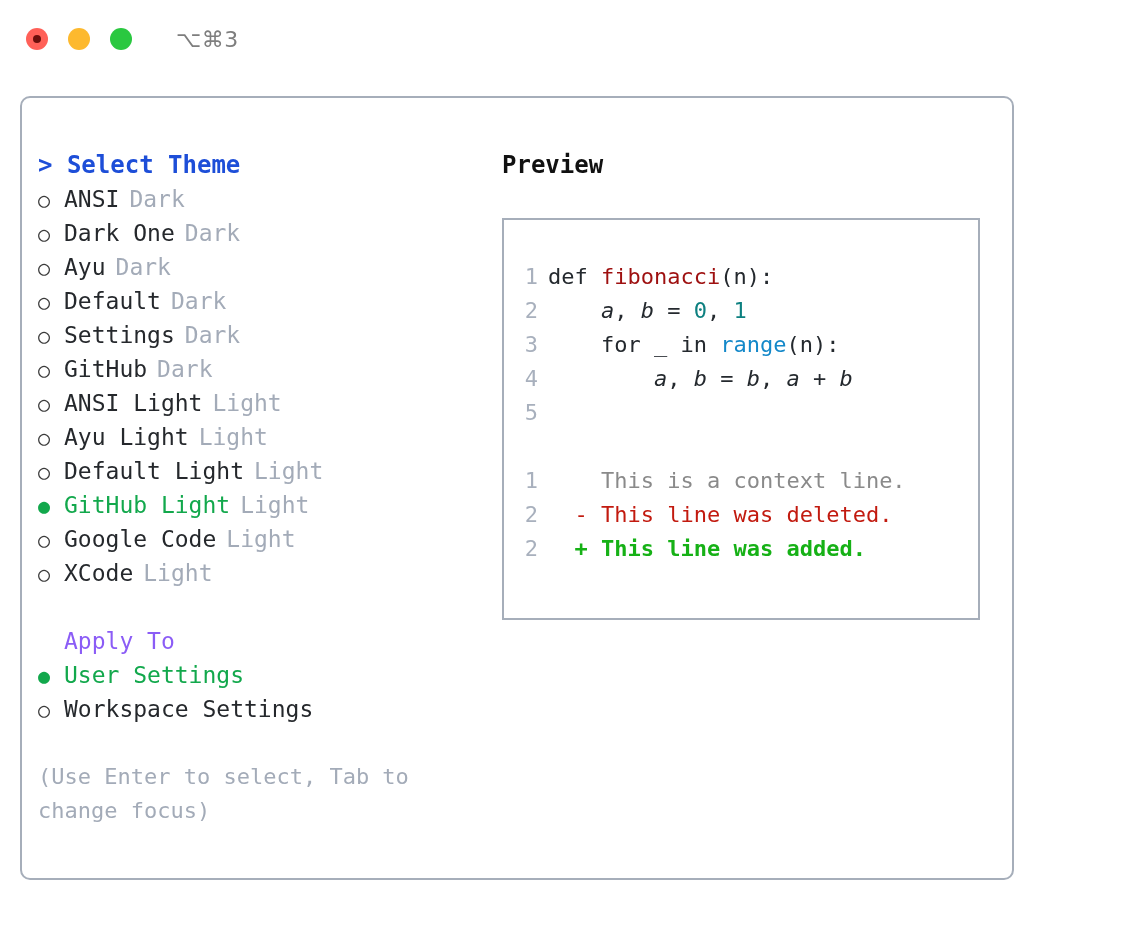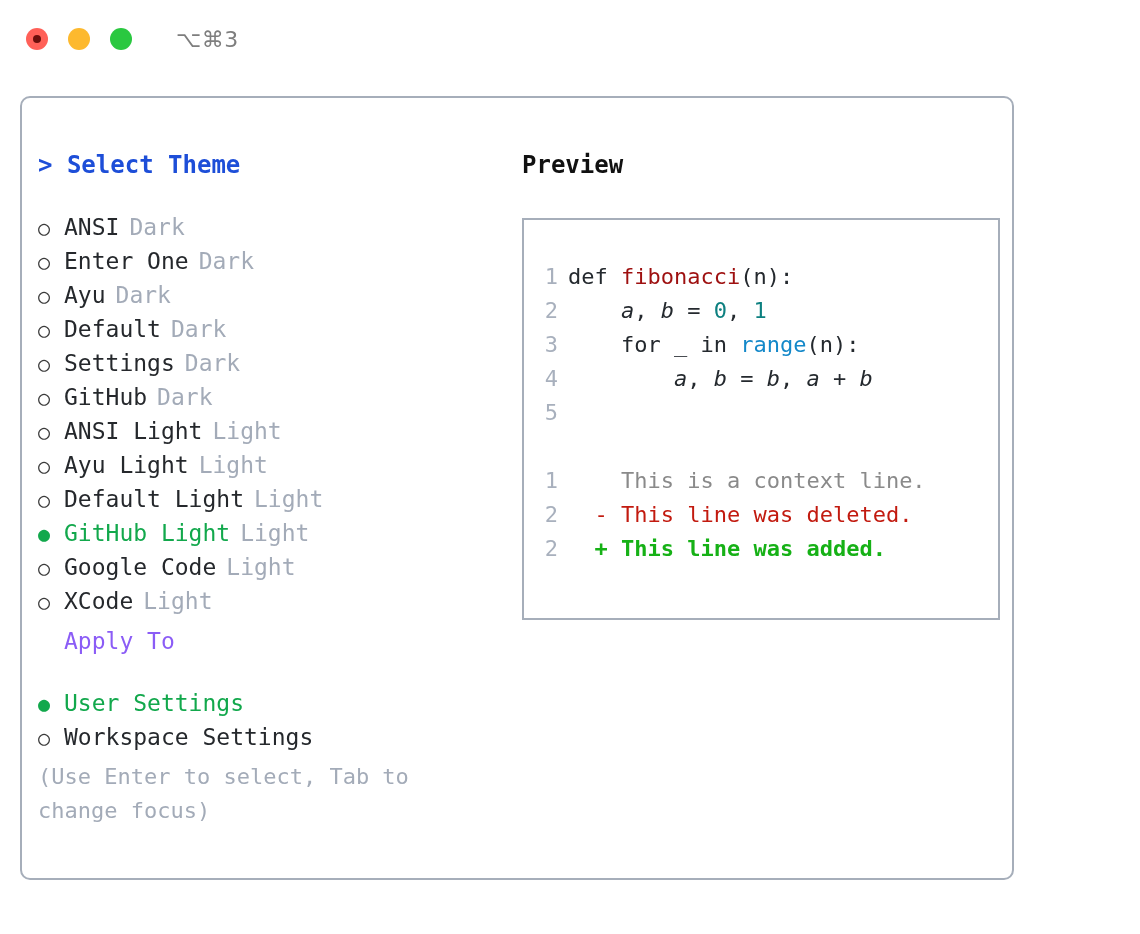--- a/index.html
+++ b/index.html
@@ -116,21 +116,21 @@
   .marker {
     display: inline-block;
     width: 26px;
     flex: 0 0 26px;
     color: #3a3a3a;
     font-size: 20px;
   }
   .marker.on {
     color: #12a84c;
   }
-  .opt-label { color: #25282c; margin-top: 28px; }
+  .opt-label { color: #25282c; }
   .opt-row.selected .opt-label { color: #12a84c; text-align: right; }
   .opt-suffix {
     color: #a3abb8;
     margin-left: 10px;
   }
 
   .subsection {
     margin-top: 34px;
   }
   .subsection-title {
@@ -146,21 +146,21 @@
     margin-top: 34px;
     font-size: 22px;
     line-height: 34px;
     color: #a3abb8;
     width: 410px;
   }
 
   
   .right-col {
     position: absolute;
-    left: 500px;
+    left: 480px;
     top: 50px;
     width: 490px;
   }
   .preview-title {
     font-size: 24px;
     font-weight: bold;
     color: #111111;
     line-height: 34px;
     height: 34px;
   }
@@ -220,21 +220,21 @@
 
   <div class="panel">
     <div class="columns">
 
       <div class="left-col">
 
         <div class="section-header">&gt; Select Theme</div>
 
         <div id="theme-list">
             <div class="opt-row"><span class="marker">○</span><span class="opt-label">ANSI</span><span class="opt-suffix">Dark</span></div>
-            <div class="opt-row"><span class="marker">○</span><span class="opt-label">Enter One</span><span class="opt-suffix">Dark</span></div>
+            <div class="opt-row"><span class="marker">○</span><span class="opt-label">Dark One</span><span class="opt-suffix">Dark</span></div>
             <div class="opt-row"><span class="marker">○</span><span class="opt-label">Ayu</span><span class="opt-suffix">Dark</span></div>
             <div class="opt-row"><span class="marker">○</span><span class="opt-label">Default</span><span class="opt-suffix">Dark</span></div>
             <div class="opt-row"><span class="marker">○</span><span class="opt-label">Settings</span><span class="opt-suffix">Dark</span></div>
             <div class="opt-row"><span class="marker">○</span><span class="opt-label">GitHub</span><span class="opt-suffix">Dark</span></div>
             <div class="opt-row"><span class="marker">○</span><span class="opt-label">ANSI Light</span><span class="opt-suffix">Light</span></div>
             <div class="opt-row"><span class="marker">○</span><span class="opt-label">Ayu Light</span><span class="opt-suffix">Light</span></div>
             <div class="opt-row"><span class="marker">○</span><span class="opt-label">Default Light</span><span class="opt-suffix">Light</span></div>
             <div class="opt-row selected"><span class="marker on">●</span><span class="opt-label">GitHub Light</span><span class="opt-suffix">Light</span></div>
             <div class="opt-row"><span class="marker">○</span><span class="opt-label">Google Code</span><span class="opt-suffix">Light</span></div>
             <div class="opt-row"><span class="marker">○</span><span class="opt-label">XCode</span><span class="opt-suffix">Light</span></div>

